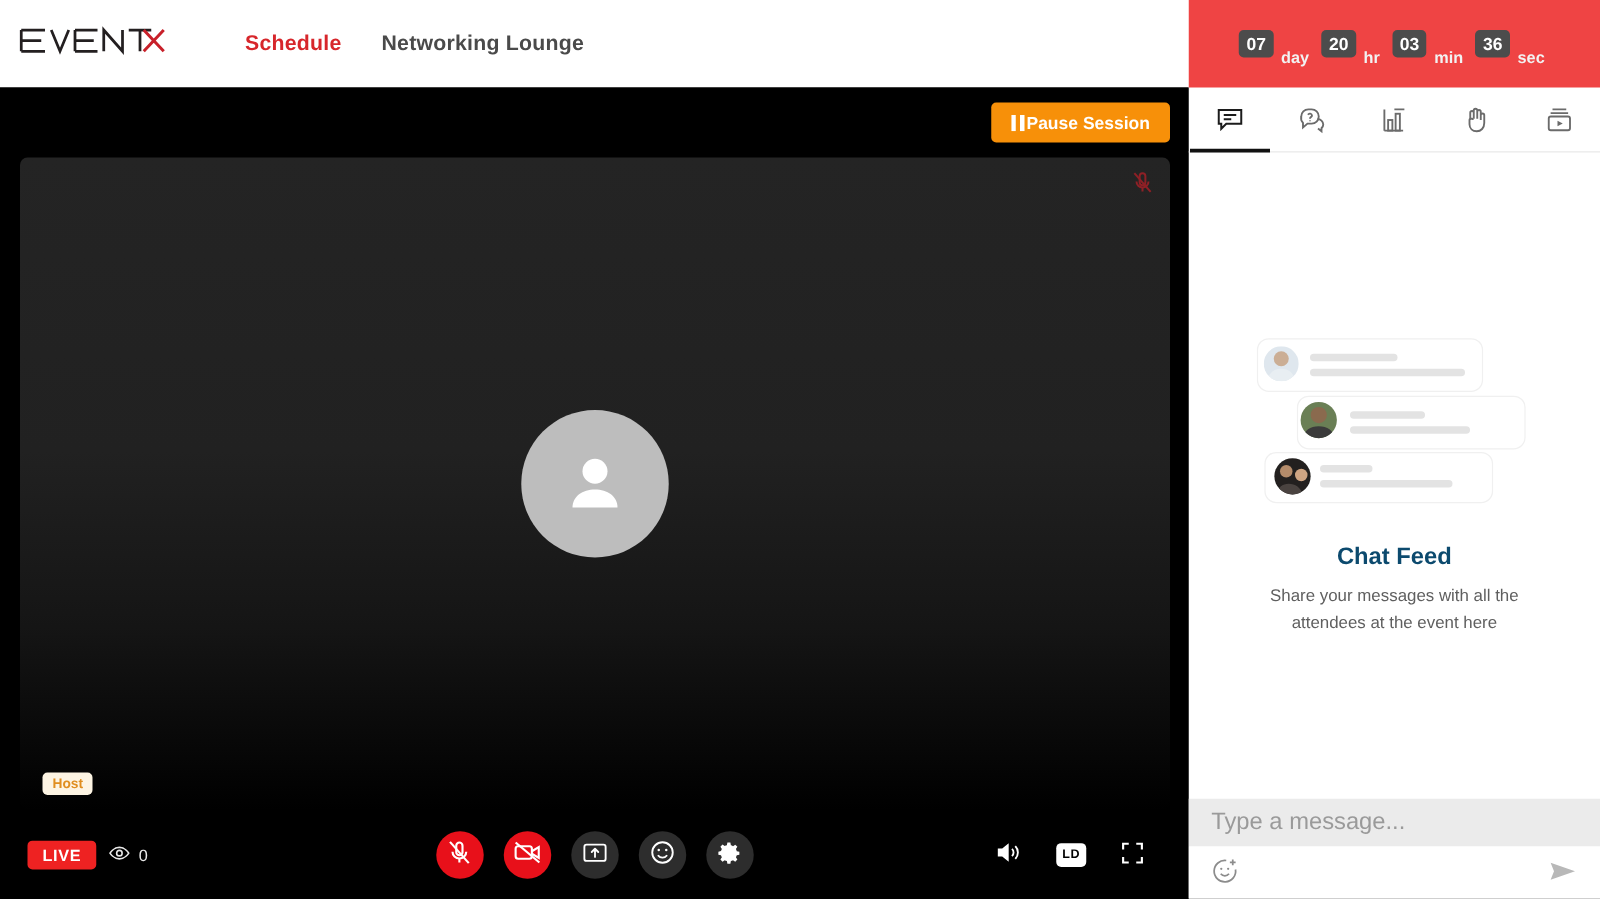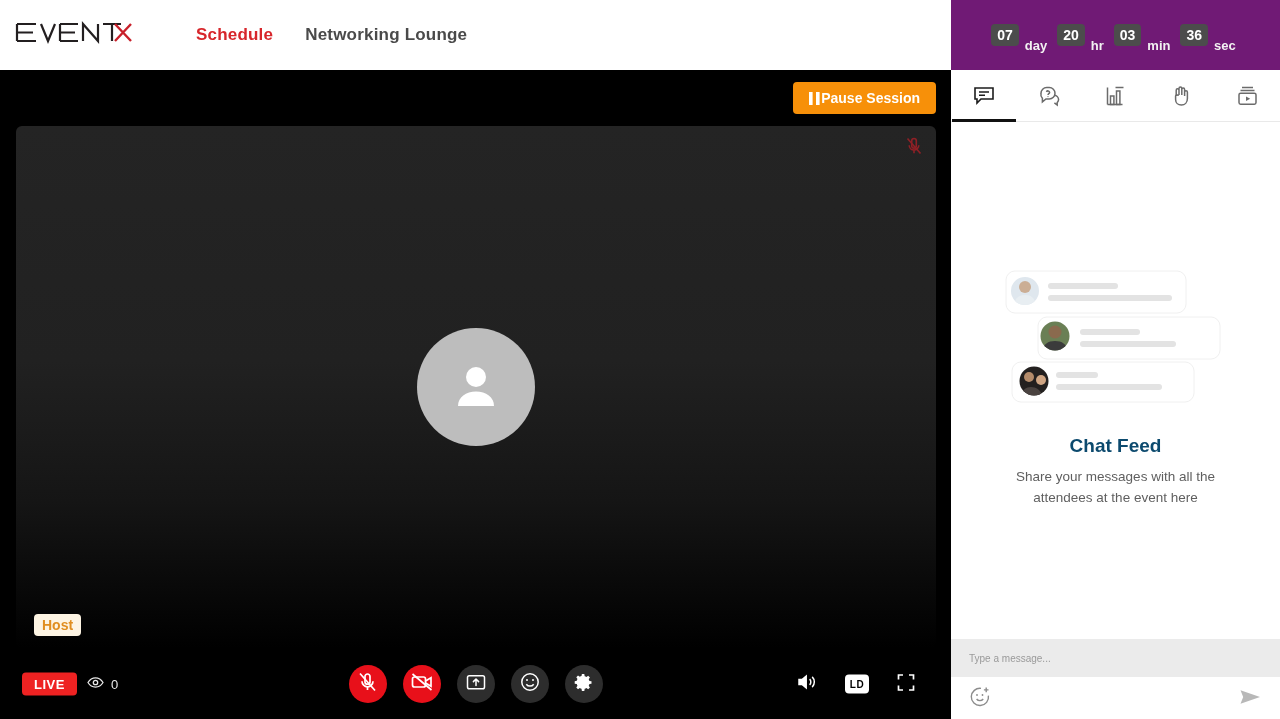--- a/index.html
+++ b/index.html
@@ -60,21 +60,21 @@
     background: linear-gradient(to bottom, #242424 0%, #212121 45%, #151515 72%, #000 100%);
   }
   .avatar-circle {
     position: absolute; left: 50%; top: 50%; transform: translate(-50%,-50%);
     width: 118px; height: 118px; border-radius: 50%; background: #bdbdbd;
     display: flex; align-items: center; justify-content: center;
   }
   .mic-off-corner { position: absolute; right: 14px; top: 11px; }
   .host-badge {
     position: absolute; left: 18px; bottom: 12px;
-    background: #fdf4e3; color: #e08e20; font-size: 14px; font-weight: bold;
+    background: #fdf4e3; color: #e08e20; font-size: 11px; font-weight: bold;
     padding: 3px 8px; border-radius: 4px; text-align: right;
   }
 
   
   .controls {
     position: absolute; left: 0; bottom: 0; width: 951px; height: 71px;
     background: #000;
   }
   .live-group {
     position: absolute; left: 22px; top: 50%; transform: translateY(-50%);
@@ -105,21 +105,21 @@
     border-radius: 4px; width: 24px; height: 19px;
     display: flex; align-items: center; justify-content: center; letter-spacing: .5px;
   }
 
   
   .panel {
     position: absolute; top: 0; right: 0; width: 329px; height: 719px;
     background: #fff; display: flex; flex-direction: column;
   }
   .timer-bar {
-    height: 70px; background: #701a75; display: flex; align-items: center;
+    height: 70px; background: #ef4444; display: flex; align-items: center;
     justify-content: center; gap: 6px;
   }
   .t-chip {
     background: #4c4c4c; color: #fff; font-size: 14px; font-weight: bold;
     border-radius: 4px; padding: 3px 6px; min-width: 27px; text-align: center;
   }
   .t-unit { color: #f2f2f2; font-size: 13px; font-weight: bold; margin-right: 4px; margin-top: 20px; }
 
   .tabs {
     height: 52px; display: flex; align-items: center; border-bottom: 1px solid #e9e9e9;
@@ -140,21 +140,21 @@
   }
   .illus { width: 240px; height: 150px; margin-bottom: 22px; }
   .empty-title { font-size: 19px; font-weight: bold; color: #0c4a6e; margin-bottom: 10px; }
   .empty-sub {
     font-size: 13.5px; color: #5f5f5f; text-align: center; line-height: 1.55; width: 210px;
   }
 
   .composer { position: absolute; left: 0; bottom: 0; width: 329px; }
   .composer-input {
     width: 329px; height: 38px; background: #ebebeb; border: none; outline: none;
-    font-size: 10px; color: #3a3a3a; padding: 0 18px;
+    font-size: 19px; color: #3a3a3a; padding: 0 18px;
     font-family: "Liberation Sans", sans-serif;
   }
   .composer-input::placeholder { color: #9a9a9a; }
   .composer-row {
     height: 42px; display: flex; align-items: center; justify-content: space-between;
     padding: 0 18px; background: #fff;
   }
   .icon-btn { background: none; border: none; cursor: pointer; padding: 0; display: flex; }
 </style>
 </head>

